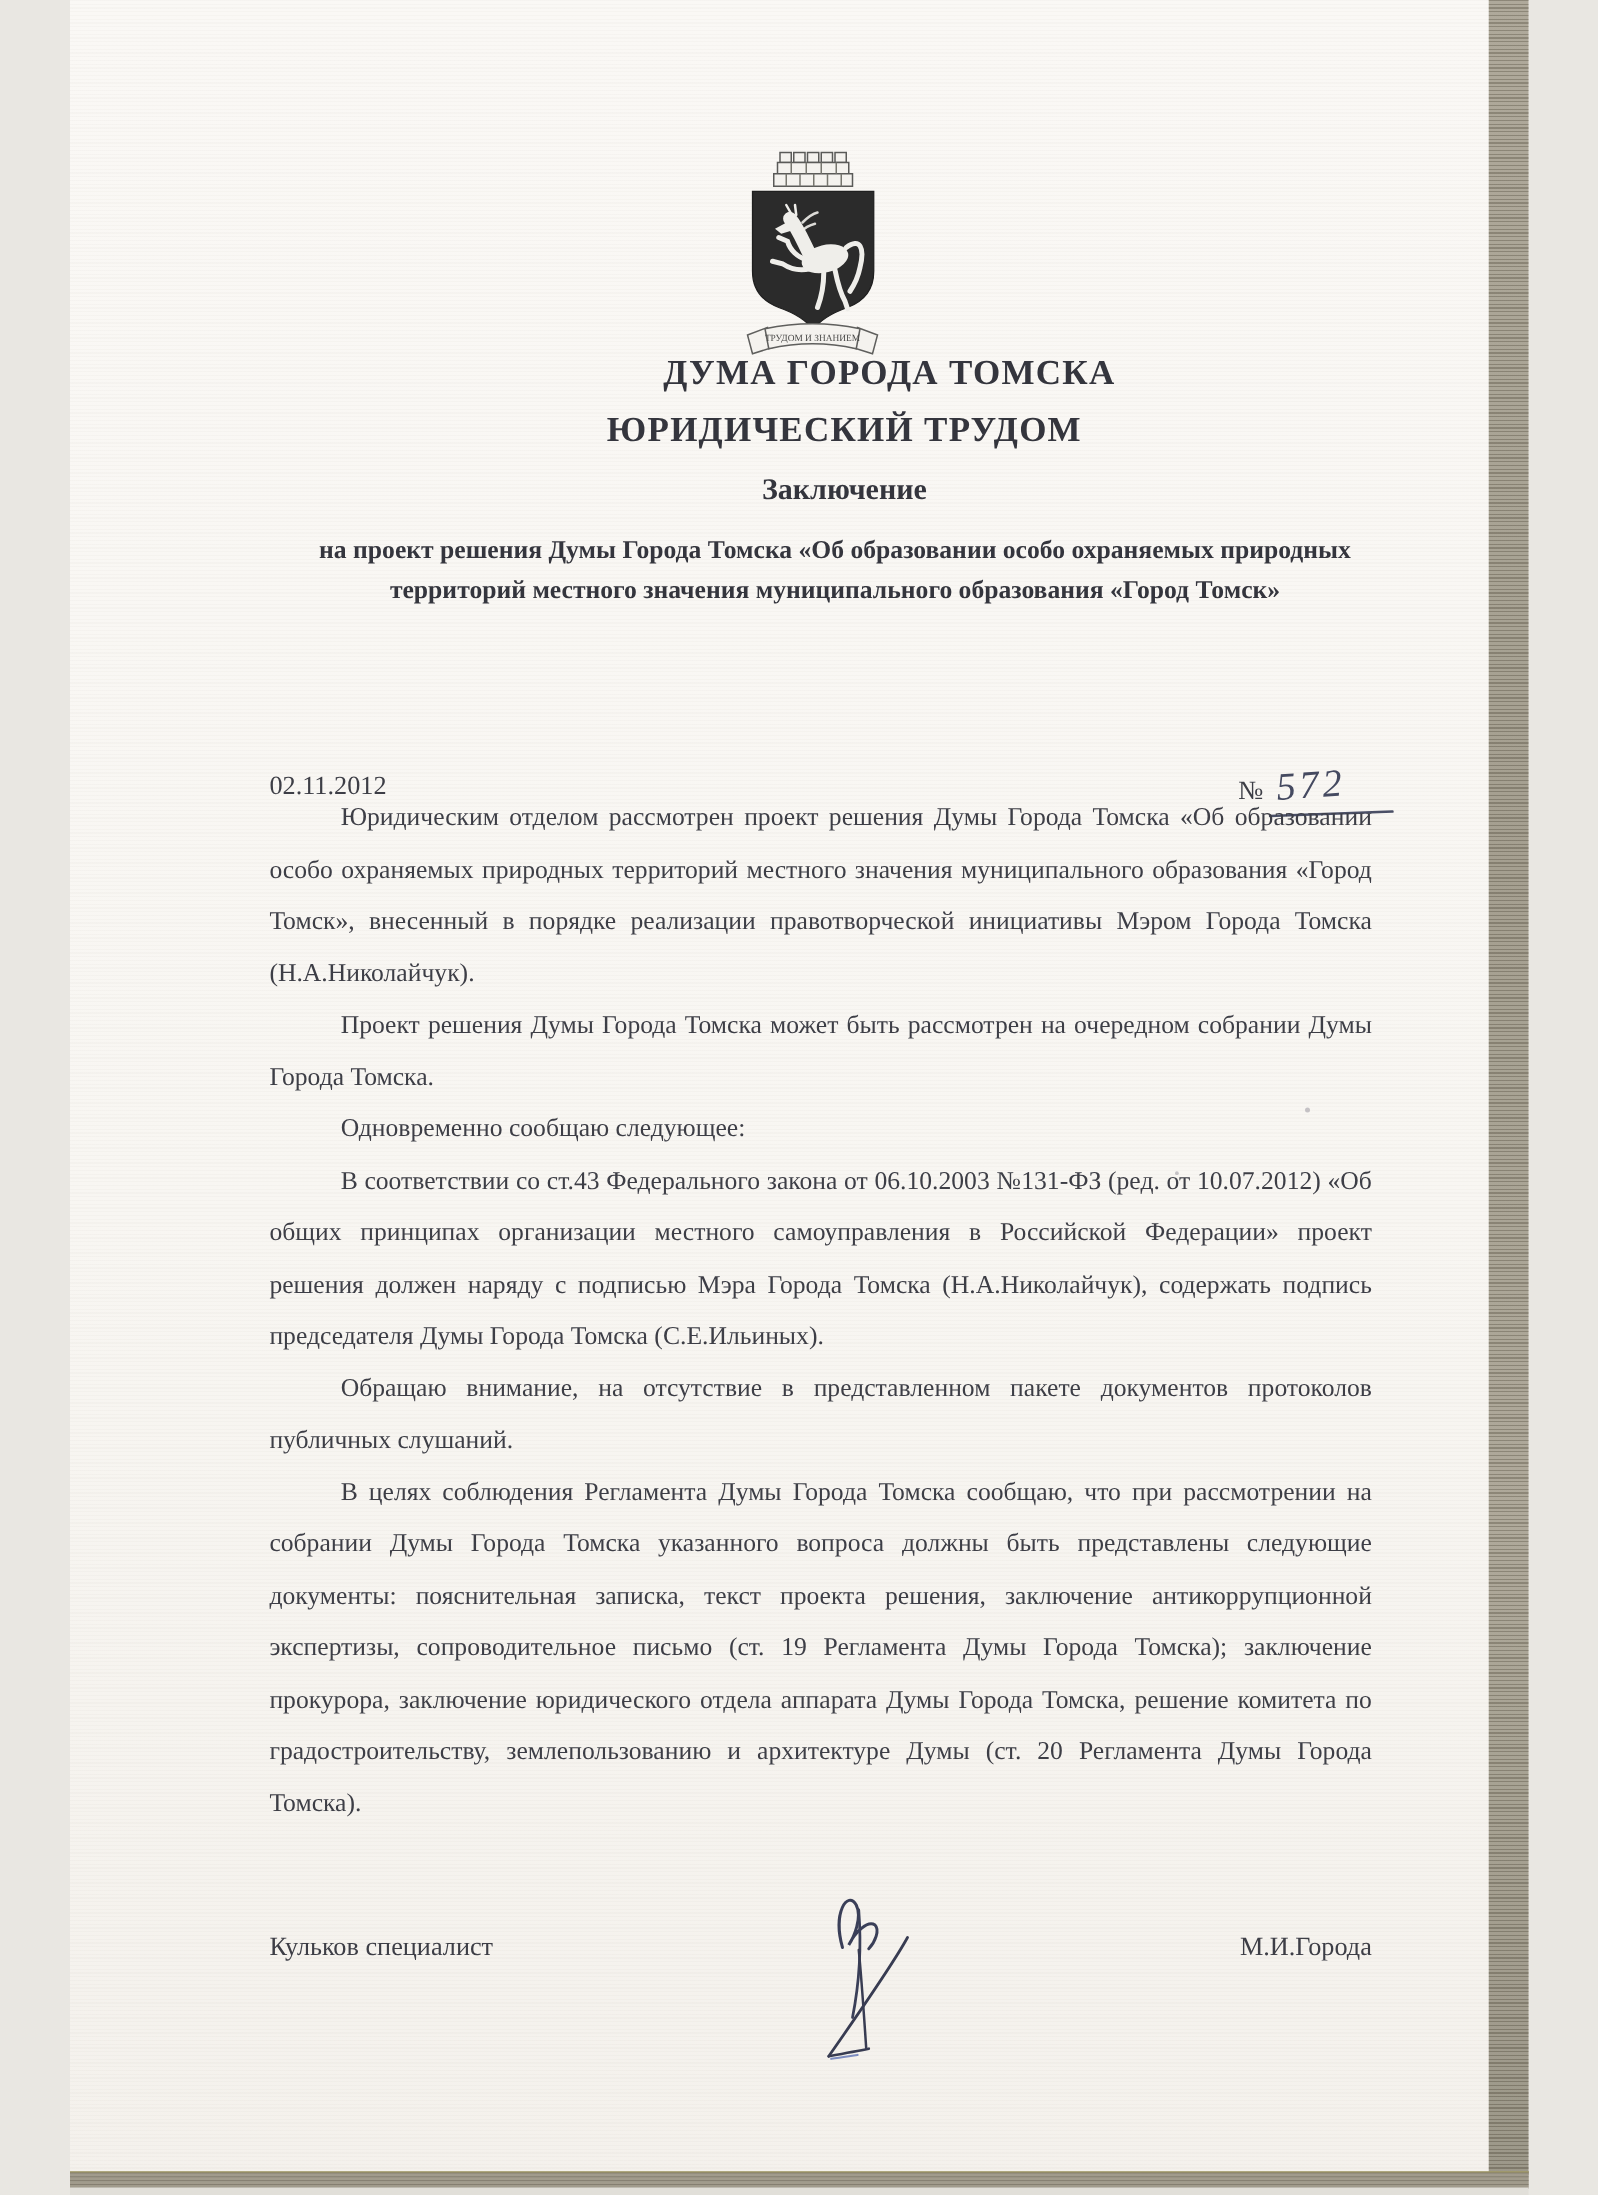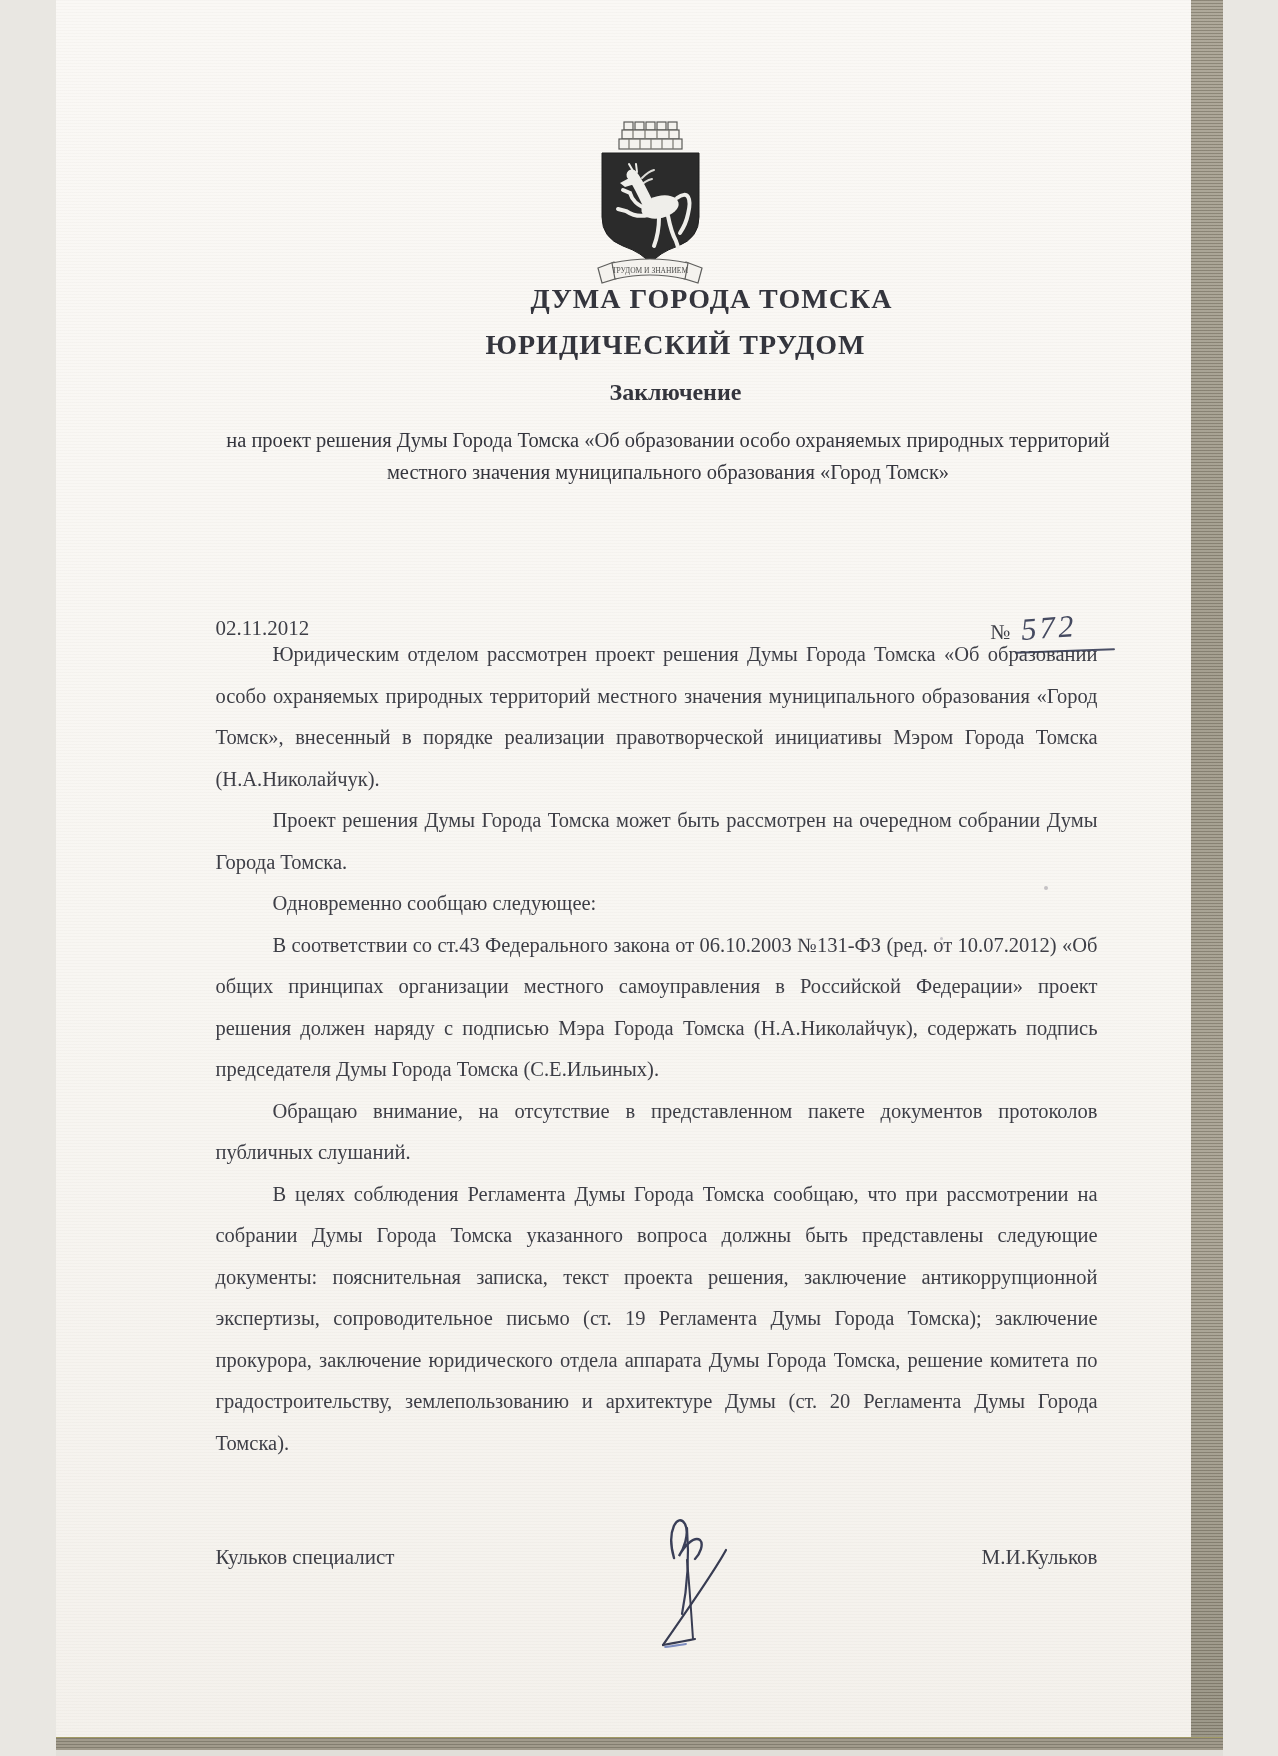--- a/index.html
+++ b/index.html
@@ -45,21 +45,21 @@
   .department{
     position:absolute;left:0;top:329px;width:1240px;
     text-align:center;font-size:28px;font-weight:bold;letter-spacing:1px;color:#34353d;
   }
   .doc-title{
     position:absolute;left:0;top:379px;width:1240px;
     text-align:center;font-size:24px;font-weight:bold;color:#34353d;
   }
   .subject{
     position:absolute;left:155px;top:424px;width:915px;
-    text-align:center;font-size:20.5px;font-weight:normal;line-height:32px;color:#34353d;
+    text-align:center;font-size:20.5px;font-weight:bold;line-height:32px;color:#34353d;
   }
   
   .meta-row{
     position:absolute;left:160px;top:606px;width:905px;height:50px;
     font-size:21px;
   }
   .date{position:absolute;left:0;top:10px;}
   .number-block{position:absolute;right:0;top:6px;width:130px;height:44px;}
   .number-sign{position:absolute;left:0;top:8px;font-size:21px;}
   .handwritten-number{
@@ -159,21 +159,21 @@
     <p>Юридическим отделом рассмотрен проект решения Думы Города Томска «Об образовании особо охраняемых природных территорий местного значения муниципального образования «Город Томск», внесенный в порядке реализации правотворческой  инициативы Мэром  Города Томска (Н.А.Николайчук).</p>
     <p>Проект решения Думы Города Томска может быть рассмотрен на очередном собрании Думы Города Томска.</p>
     <p>Одновременно сообщаю следующее:</p>
     <p>В соответствии со ст.43 Федерального закона от 06.10.2003 №131-ФЗ (ред. от 10.07.2012) «Об общих принципах организации местного самоуправления в Российской Федерации» проект решения должен наряду с подписью Мэра Города Томска (Н.А.Николайчук), содержать подпись председателя Думы Города Томска (С.Е.Ильиных).</p>
     <p>Обращаю внимание, на отсутствие в представленном пакете документов протоколов публичных слушаний.</p>
     <p>В целях соблюдения Регламента Думы Города Томска сообщаю, что при рассмотрении на собрании Думы Города Томска указанного вопроса должны быть представлены следующие документы: пояснительная записка, текст проекта решения, заключение антикоррупционной экспертизы, сопроводительное письмо (ст. 19 Регламента Думы Города Томска); заключение прокурора, заключение юридического отдела аппарата Думы Города Томска, решение комитета по градостроительству, землепользованию и архитектуре Думы (ст. 20 Регламента Думы Города Томска).</p>
   </div>
 
   <div class="sign-row">
     <span class="sign-position">Кульков специалист</span>
-    <span class="sign-name">М.И.Кульков</span>
+    <span class="sign-name">М.И.Города</span>
   </div>
 
   <div class="signature">
     <svg width="130" height="175" viewBox="0 0 130 175">
       <g fill="none" stroke-linecap="round">
         <path d="M40,62 C32,34 44,16 51,28 C56,38 49,54 45,60 C50,50 60,40 66,44 C70,48 66,58 61,63" stroke="#3a3f58" stroke-width="2.4"></path>
         <path d="M53,32 C55,58 54,88 48,118" stroke="#3a3f58" stroke-width="2.2"></path>
         <path d="M92,54 C80,76 52,116 29,149" stroke="#383c52" stroke-width="2.2"></path>
         <path d="M29,149 C40,147 51,145 61,143" stroke="#383c52" stroke-width="2.2"></path>
         <path d="M59,143 C57,113 55,84 53,64" stroke="#383c52" stroke-width="2"></path>

